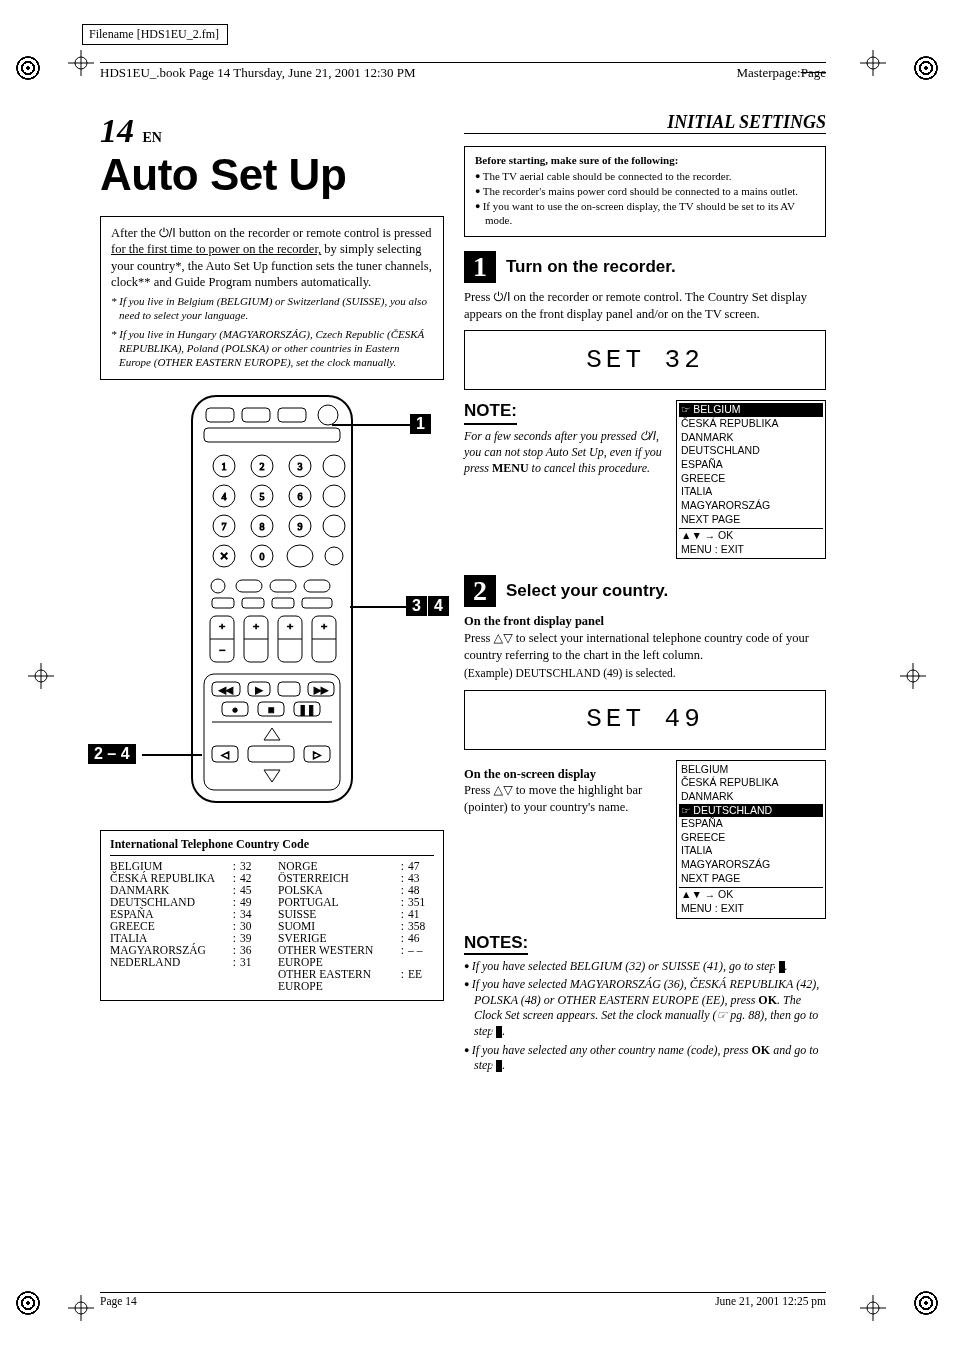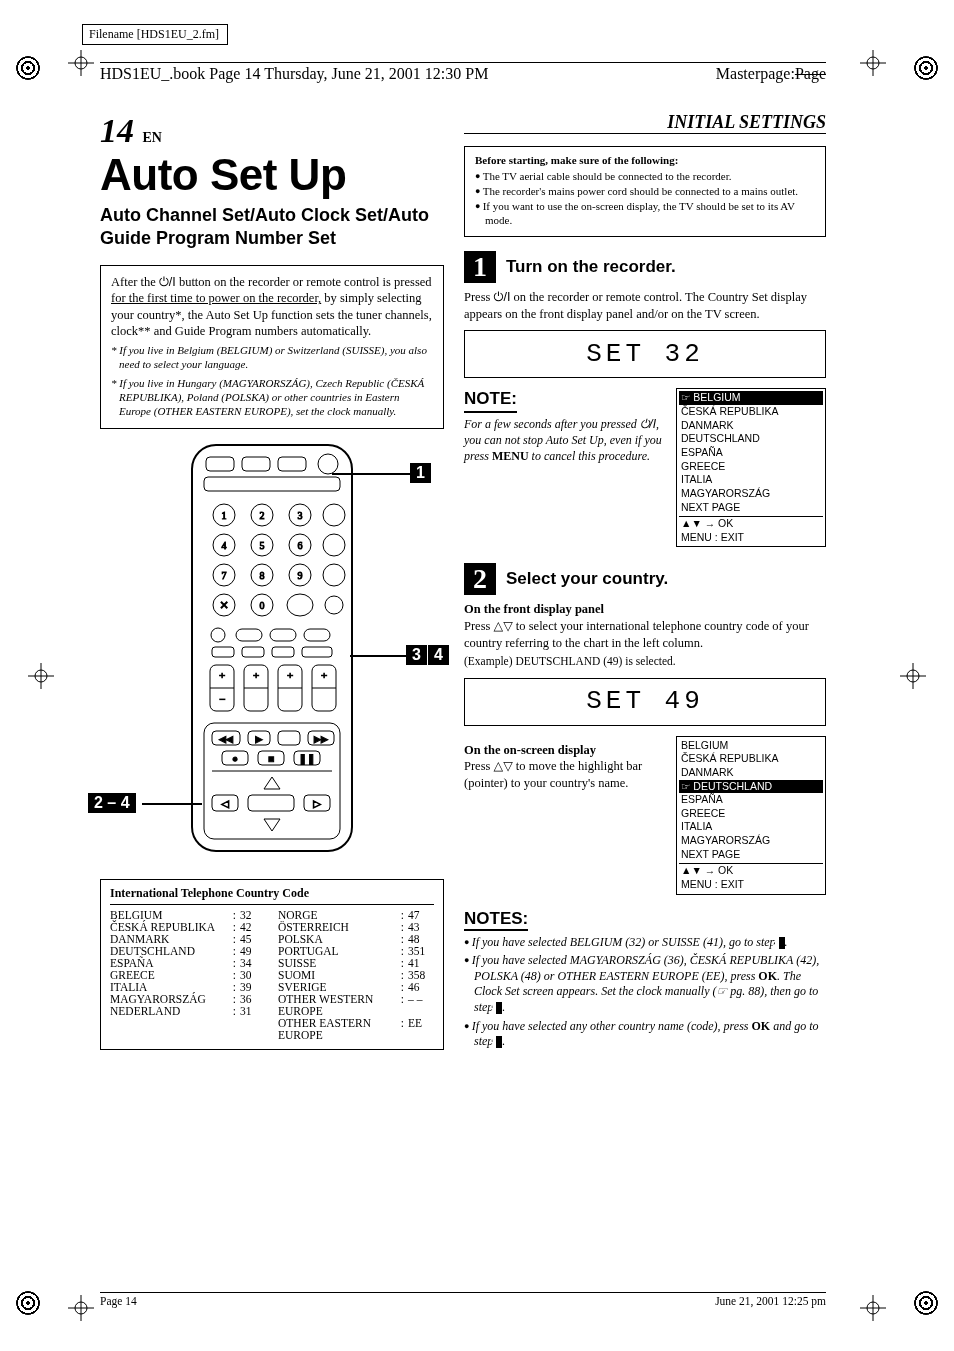--- a/index.html
+++ b/index.html
@@ -45,21 +45,21 @@
     font-size: 12px;
   }
   .topline {
     position: absolute;
     top: 62px;
     left: 100px;
     right: 128px;
     border-top: 1px solid #000;
     display: flex;
     justify-content: space-between;
-    font-size: 16px;
+    font-size: 13px;
     padding-top: 2px;
   }
   .masterpage { text-align: right; }
   .masterpage .strike { text-decoration: line-through; }
 
   .page {
     position: absolute;
     top: 112px;
     left: 100px;
     right: 128px;
@@ -187,21 +187,21 @@
     font-size: 12.5px;
     line-height: 1.35;
     margin-bottom: 10px;
   }
   .step-body p { margin-bottom: 2px; }
   .step-body .eg { font-size: 11.5px; margin-top: 2px; }
 
   .display-box {
     border: 1px solid #000;
     margin: 8px 0 10px;
-    height: 48px;
+    height: 60px;
     display: flex;
     align-items: center;
     justify-content: center;
     font-family: 'Courier New', monospace;
     font-size: 26px;
     letter-spacing: 4px;
   }
 
   .note-lbl {
     font-family: 'Arial Narrow', Arial, sans-serif;
@@ -317,21 +317,20 @@
 <div class="page">
 
   <div class="col col-l">
     <div>
       <span class="page-num">
         <span>14</span> <span class="en">EN</span>
       </span>
     </div>
 
     <h1>Auto Set Up</h1>
-    <h2>Auto Channel Set/Auto Clock Set/Auto Guide Program Number Set</h2>
 
     <div class="intro-box">
       <span>After the </span><span class="power-icon">⏻/I</span><span> button on the recorder or remote control is pressed </span><u>for the first time to power on the recorder,</u><span> by simply selecting your country*, the Auto Set Up function sets the tuner channels, clock** and Guide Program numbers automatically.</span>
       <div class="foot">* If you live in Belgium (BELGIUM) or Switzerland (SUISSE), you also need to select your language.</div>
       <div class="foot">* If you live in Hungary (MAGYARORSZÁG), Czech Republic (ČESKÁ REPUBLIKA), Poland (POLSKA) or other countries in Eastern Europe (OTHER EASTERN EUROPE), set the clock manually.</div>
     </div>
 
     <div class="remote-figure">
       
       <div class="callout-line" style="top:30px; left:232px; width:78px;"></div>

